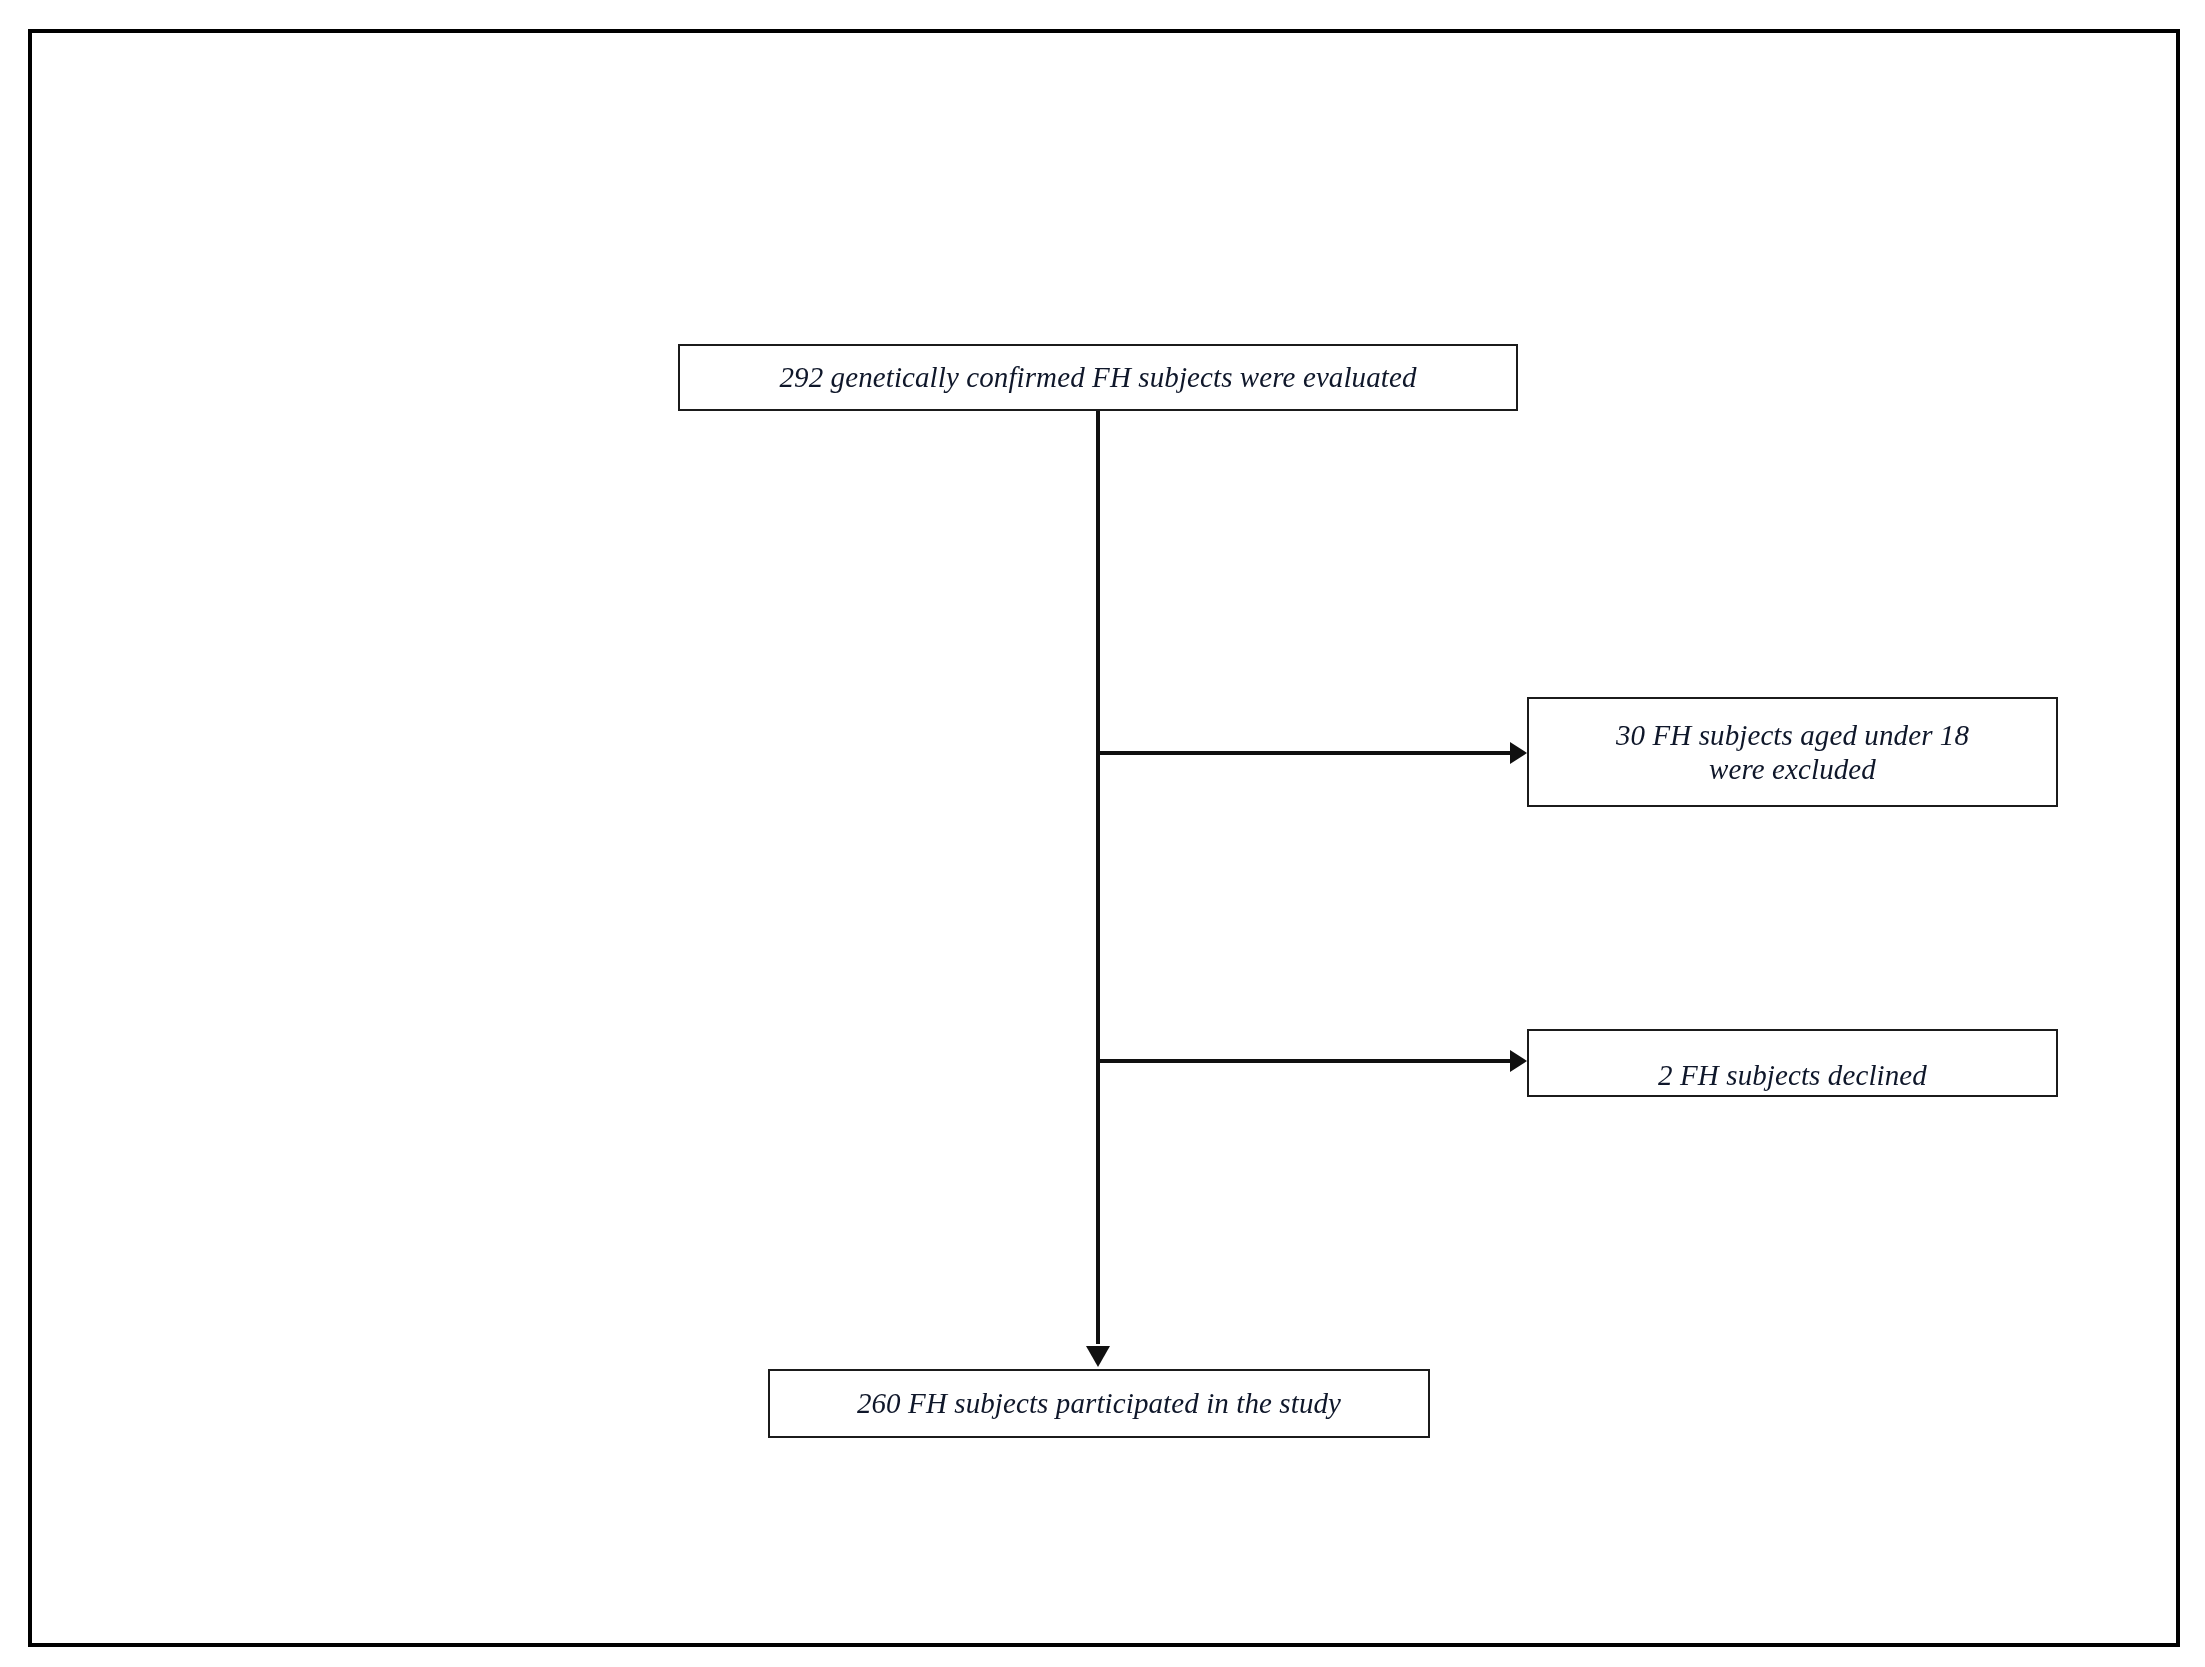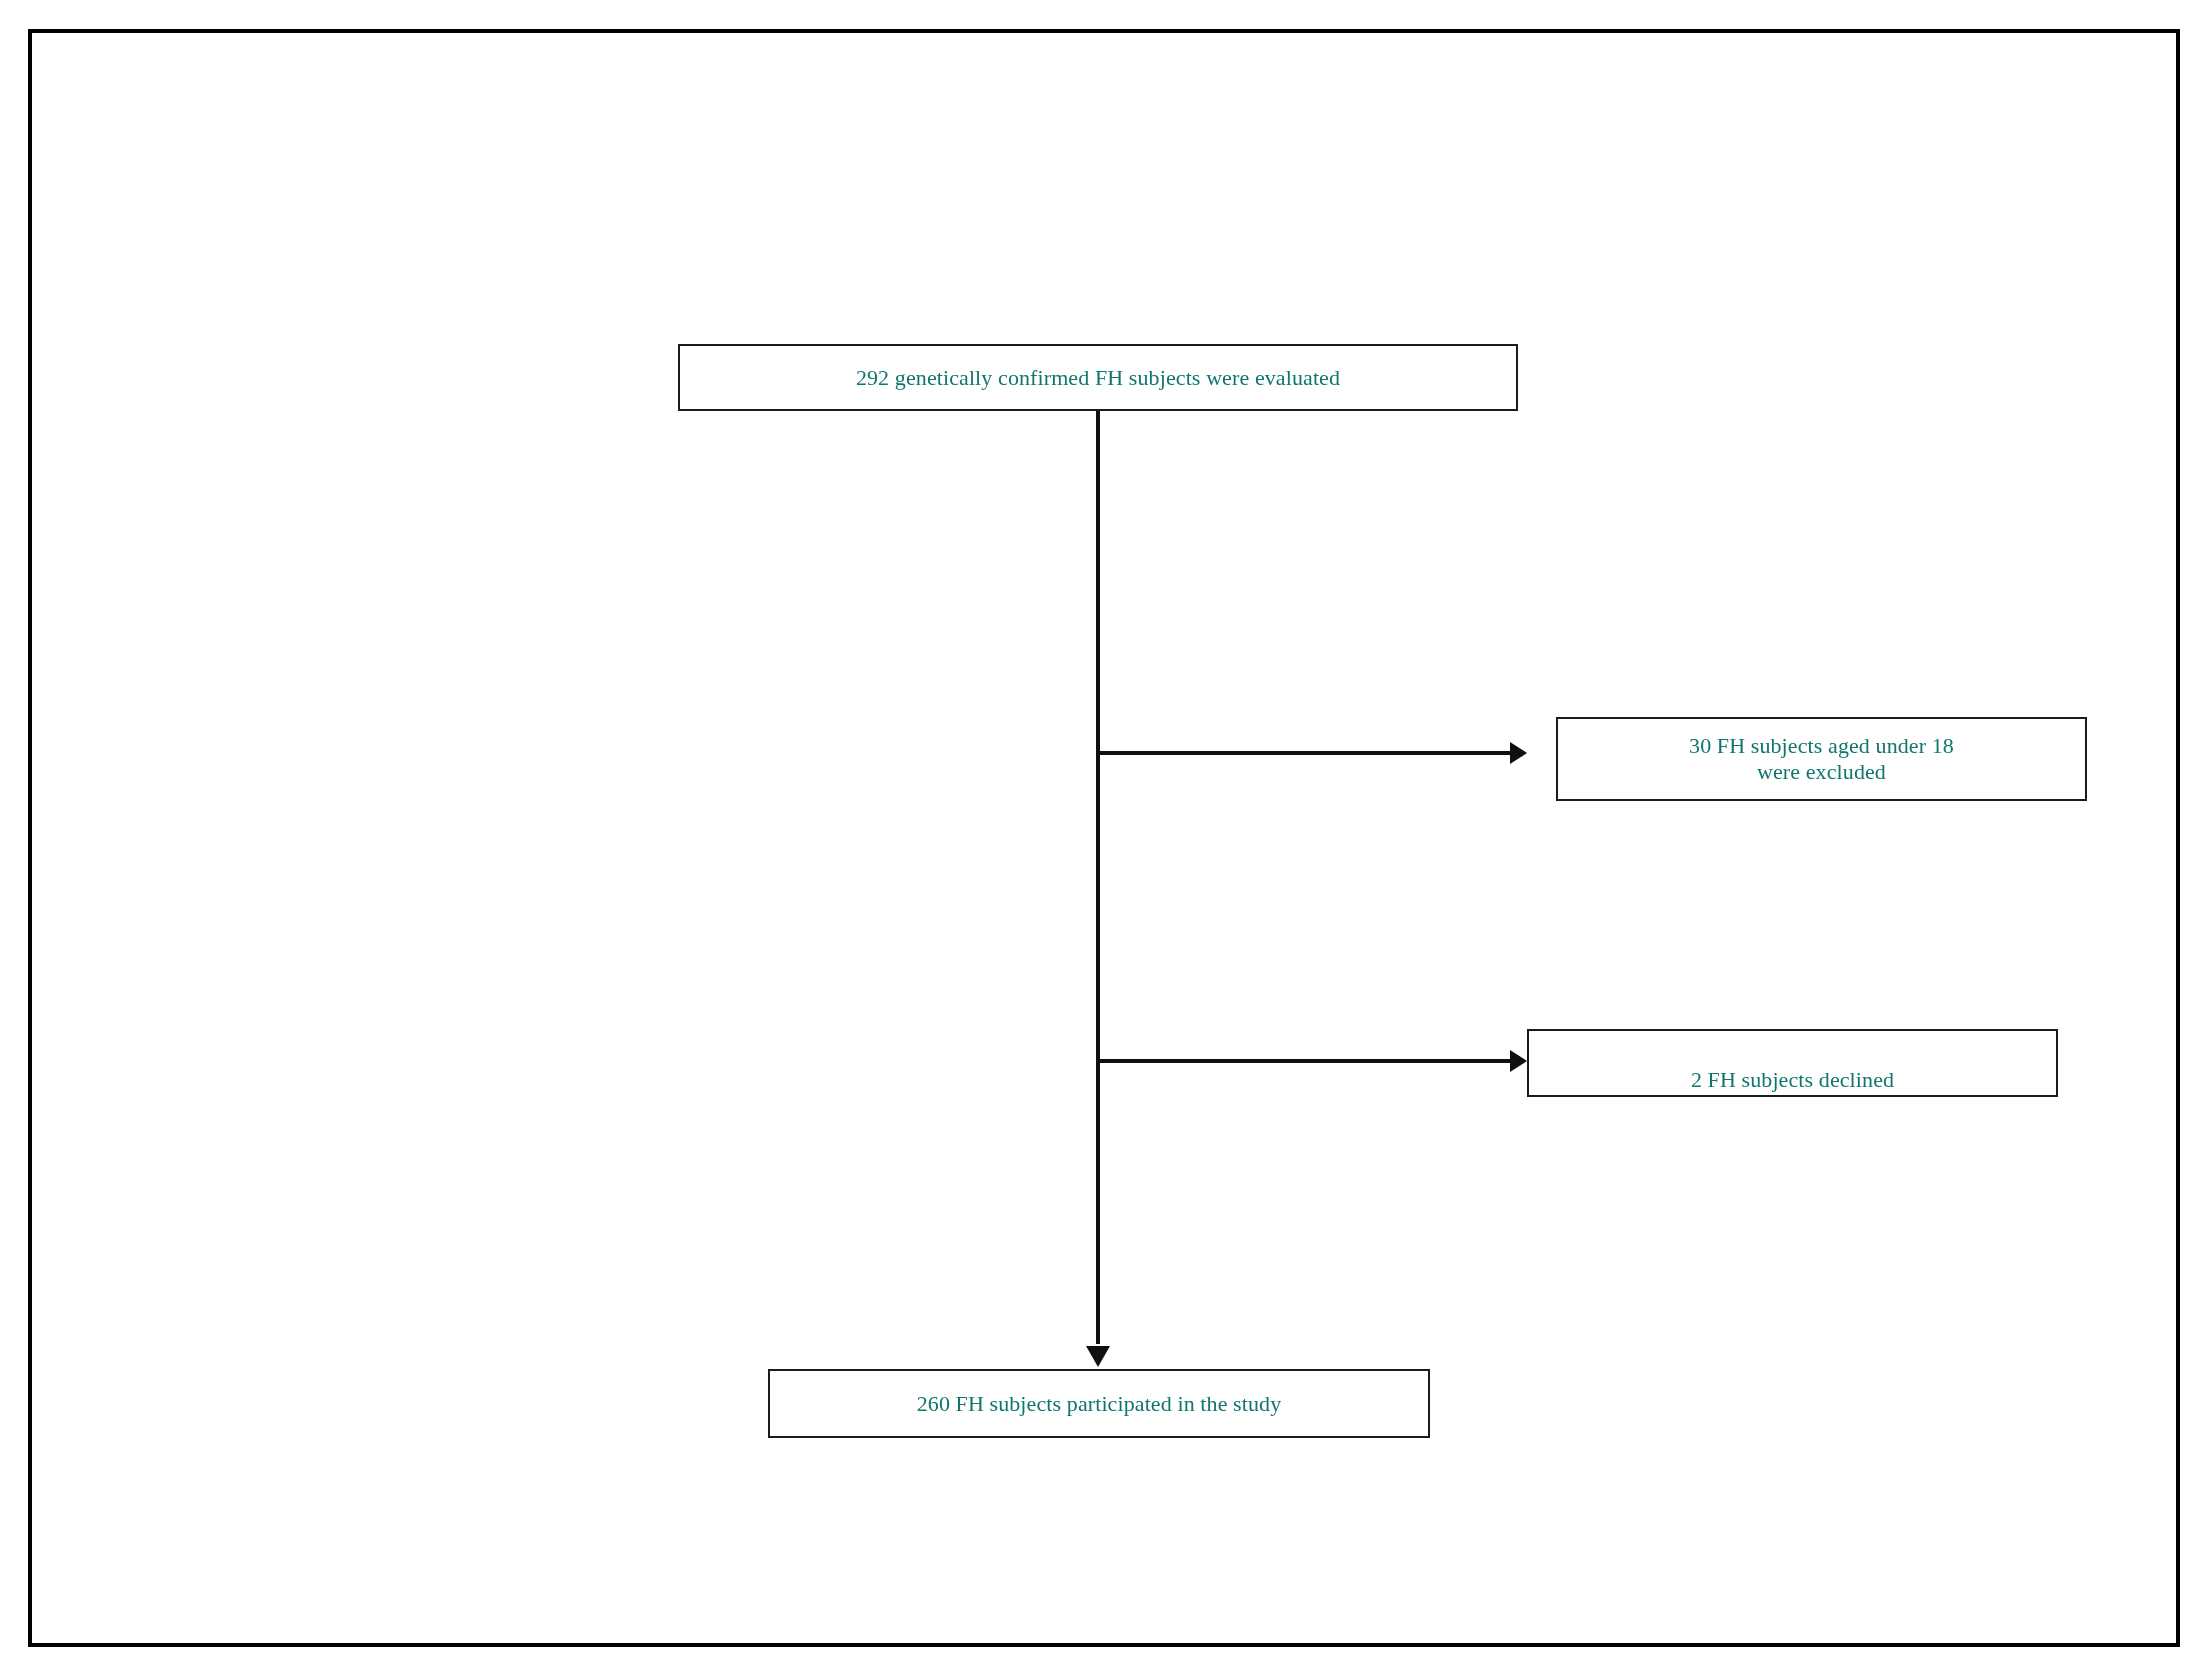--- a/index.html
+++ b/index.html
@@ -35,46 +35,46 @@
   
   .node-box {
     position: absolute;
     box-sizing: border-box;
     border: 2.9px solid #1b1b1b;
     background: #ffffff;
     display: flex;
     align-items: center;
     justify-content: center;
     text-align: center;
-    color: #0f766e;
-    font-size: 22px;
+    color: #0f172a;
+    font-size: 29px;
     line-height: 1.18;
     letter-spacing: 0.1px;
     padding: 2.3px 9.4px;
+    font-style: italic;
   }
 
   .node-box .node-text {
     display: block;
     width: 100%;
     white-space: pre-line;
   }
 
   #node-top {
     left: 646px;
     top: 311px;
     width: 840px;
     height: 67px;
   }
 
   #node-excluded-age {
     left: 1495px;
-    top: 684px;
+    top: 664px;
     width: 531px;
-    height: 84px;
-    margin-left: 29px;
+    height: 110px;
   }
 
   #node-declined {
     left: 1495px;
     top: 996px;
     width: 531px;
     height: 68px;
     align-items: flex-end;
   }
 

